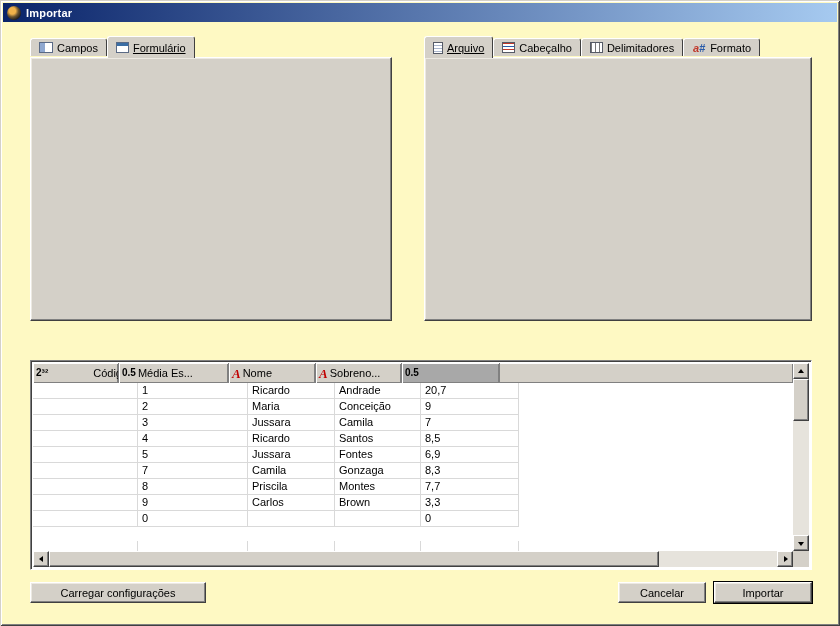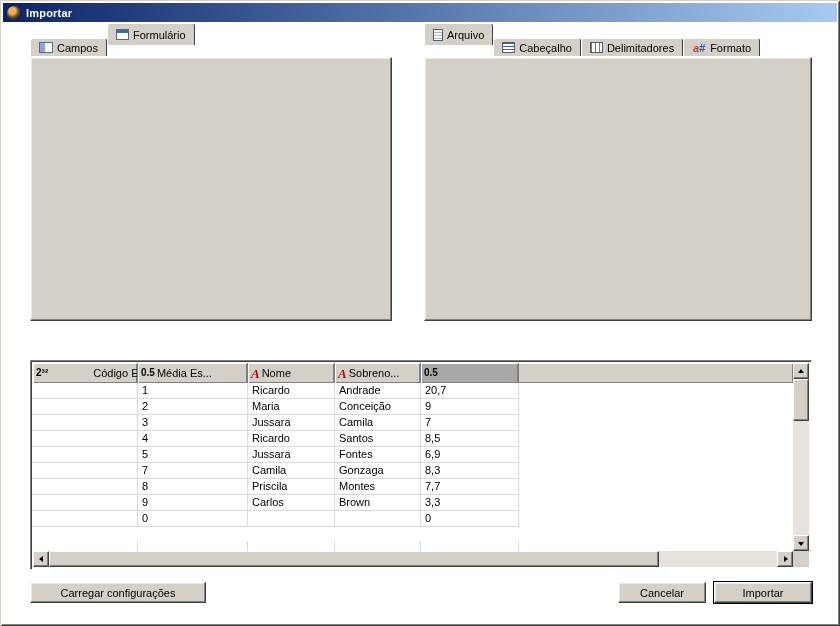--- a/index.html
+++ b/index.html
@@ -1,19 +1,19 @@
 <!DOCTYPE html>
 <html><head>
 <meta charset="utf-8">
 <style>
   * { margin:0; padding:0; box-sizing:border-box; }
   html,body { background:#808080; font-family:"Liberation Sans", sans-serif; font-size:11px; color:#000; }
 
   .window {
-    position:relative; width:840px; height:626px; background:#ffffff; overflow:hidden;
+    position:relative; width:840px; height:626px; background:#fef9c3; overflow:hidden;
     box-shadow: inset 1px 1px 0 #d4d0c8, inset -1px -1px 0 #404040,
                 inset 2px 2px 0 #ffffff, inset -2px -2px 0 #808080;
   }
 
   
   .titlebar {
     position:absolute; left:3px; top:3px; right:3px; height:19px;
     background:linear-gradient(90deg,#0a246a,#a6caf0);
     display:flex; align-items:center; gap:5px; padding:0 4px;
   }
@@ -24,21 +24,21 @@
   .title-text { color:#fff; font-weight:bold; font-size:11px; letter-spacing:.2px; }
 
   
   .tabstrip { position:absolute; top:36px; height:22px; display:flex; align-items:flex-end; z-index:6; }
   .tab {
     height:18px; margin-bottom:2px; background:#d4d0c8;
     border:1px solid; border-color:#ffffff #404040 #d4d0c8 #ffffff;
     border-bottom:none; border-radius:3px 3px 0 0;
     display:flex; align-items:center; gap:4px; padding:0 8px; white-space:nowrap; cursor:default;
   }
-  .tab.active { height:22px; margin-bottom:13px; z-index:7; }
+  .tab.active { height:22px; margin-bottom:0; z-index:7;text-decoration:underline; }
 
   .tab-ico { flex:none; display:inline-block; }
   [data-icon="fields-icon"]  { width:14px; height:11px; border:1px solid #5a6a85;
       background:linear-gradient(90deg,#8fa8d0 0 5px,#fff 5px); }
   [data-icon="form-icon"]    { width:13px; height:11px; border:1px solid #5a6a85;
       background:linear-gradient(180deg,#3a6ea5 0 3px,#fff 3px); }
   [data-icon="file-tab-icon"]{ width:10px; height:12px; border:1px solid #555a66; background-color:#fff;
       background-image:repeating-linear-gradient(180deg,#fff 0 2px,#aab6cc 2px 3px); }
   [data-icon="header-tab-icon"]{ width:13px; height:11px; border:1px solid #555a66; background-color:#fff;
       background-image:repeating-linear-gradient(180deg,#c0392b 0 1px,#fff 1px 3px,#2a5caa 3px 4px,#fff 4px 6px); }
@@ -152,21 +152,21 @@
     box-shadow: inset 1px 1px 0 #ffffff, inset -1px -1px 0 #808080;
     display:flex;
   }
   .grid-th {
     height:20px; background:#d4d0c8; border-right:1px solid #808080;
     box-shadow: inset 1px 1px 0 #ffffff, inset -1px -1px 0 #808080;
     display:flex; align-items:center; gap:2px; padding:0 3px;
     overflow:hidden; white-space:nowrap; flex:none;
   }
   .grid-th.selected { background:#a8a8a8; }
-  .grid-head > div:nth-of-type(1) { width:105px;gap:45px; }
+  .grid-head > div:nth-of-type(1) { width:86px;gap:45px; }
   .grid-head > div:nth-of-type(2) { width:110px; }
   .grid-head > div:nth-of-type(3) { width:87px; }
   .grid-head > div:nth-of-type(4) { width:86px; }
   .grid-head > div:nth-of-type(5) { width:98px; }
 
   .type-ico { flex:none; font-weight:bold; font-size:10px; line-height:10px; }
   [data-icon="alpha-icon"] { color:#c00000; font-family:"Liberation Serif", serif; font-style:italic; font-size:13px; line-height:13px; }
 
   .grid-body { position:absolute; left:2px; top:22px; right:18px; bottom:18px; background:#fff; overflow:hidden; }
   .grid-row { display:flex; height:16px; }

